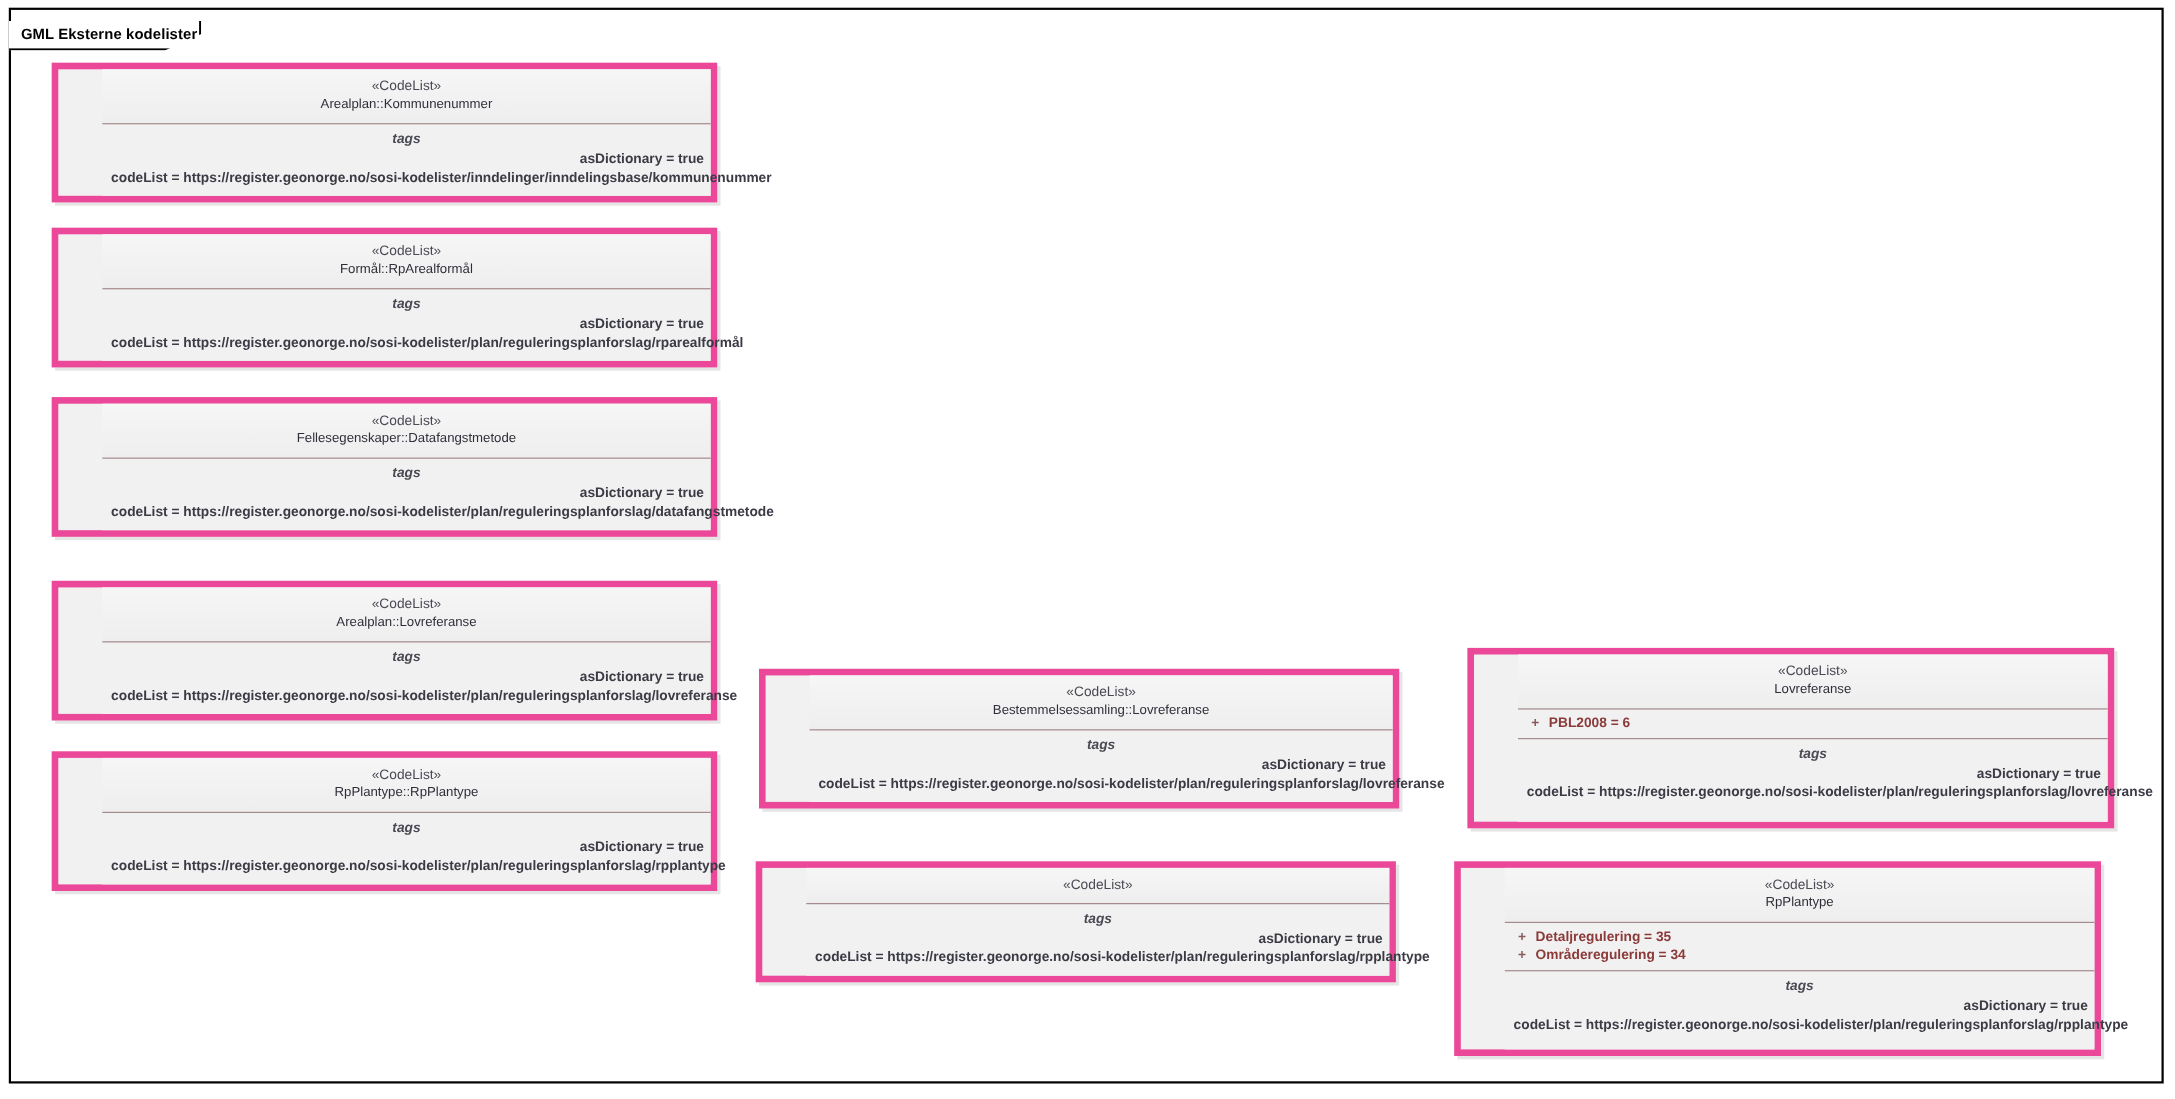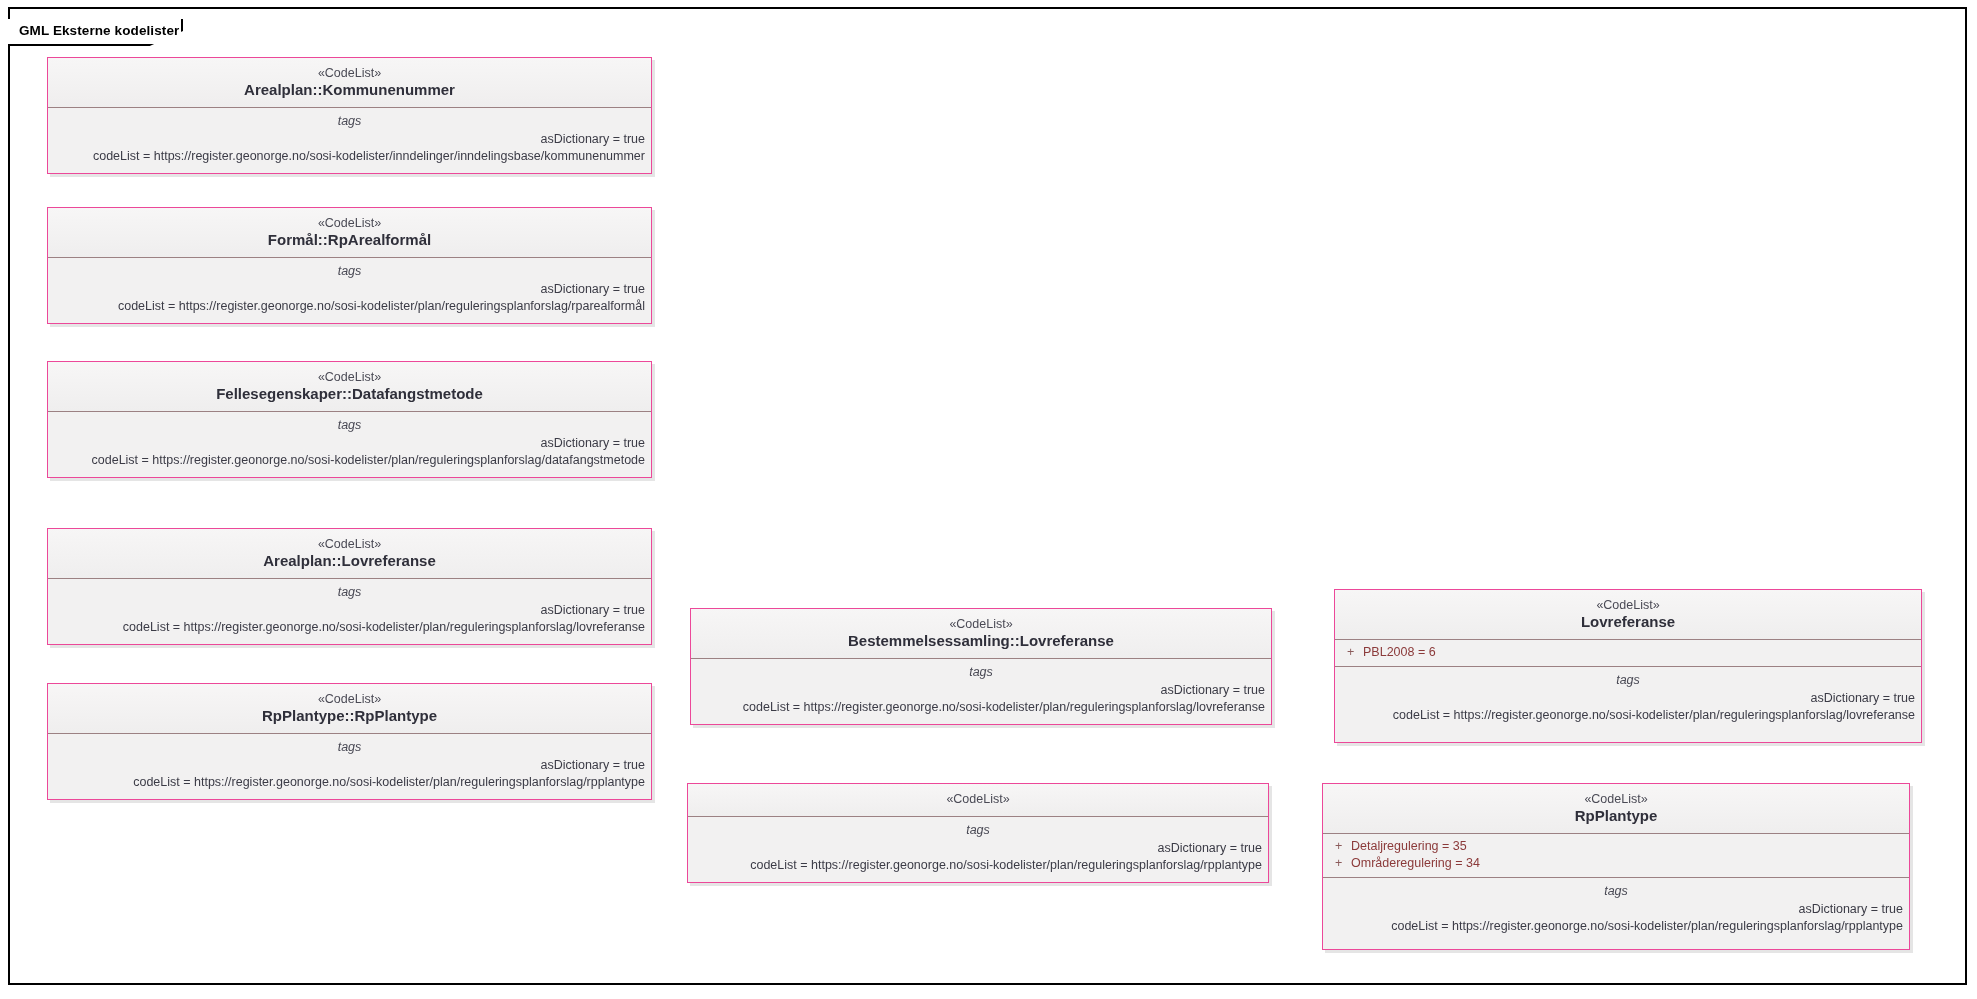--- a/index.html
+++ b/index.html
@@ -54,50 +54,52 @@
     font-weight: bold;
     color: #000000;
     white-space: nowrap;
     letter-spacing: 0.1px;
   }
 
   
   .uml-class {
     position: absolute;
     box-sizing: border-box;
-    border: 1px solid #ec4899;
+    border: 6px solid #ec4899;
     background: #f2f1f1;
     box-shadow: 3px 3px 0 0 rgba(0,0,0,0.10);
     font-size: 12.5px;
     color: #3b3b46;
+    padding-left: 40px;
   }
   .uml-compartment {
     box-sizing: border-box;
     background: #f2f1f1;
   }
   .uml-compartment + .uml-compartment {
     border-top: 1px solid #9c8183;
+    font-weight: bold;
   }
 
   
   .cmp-name {
     text-align: center;
     padding: 8px 6px 9px 6px;
     background: linear-gradient(to bottom, #f7f6f6 0%, #efeeee 100%);
   }
   .stereotype {
     display: block;
     font-size: 12.5px;
     color: #4a4a55;
     line-height: 15px;
   }
   .class-name {
     display: block;
-    font-size: 15px;
-    font-weight: bold;
+    font-size: 12px;
+    font-weight: normal;
     color: #2f2f3a;
     line-height: 17px;
   }
 
   
   .cmp-attrs {
     padding: 4px 6px 5px 6px;
   }
   .attr-row {
     display: flex;

